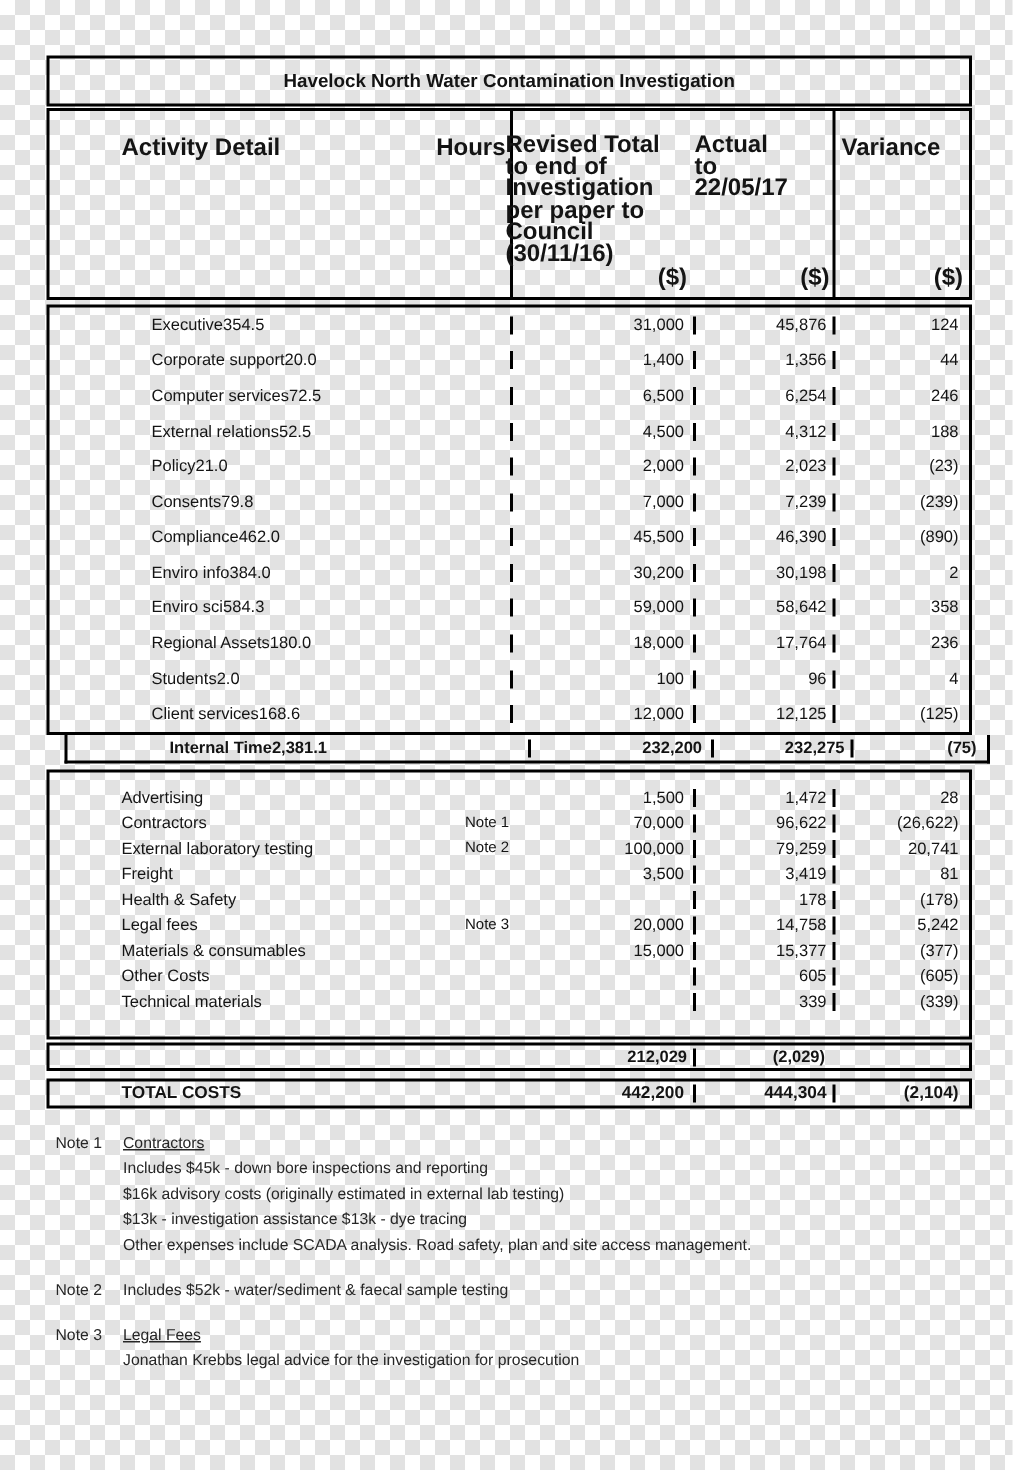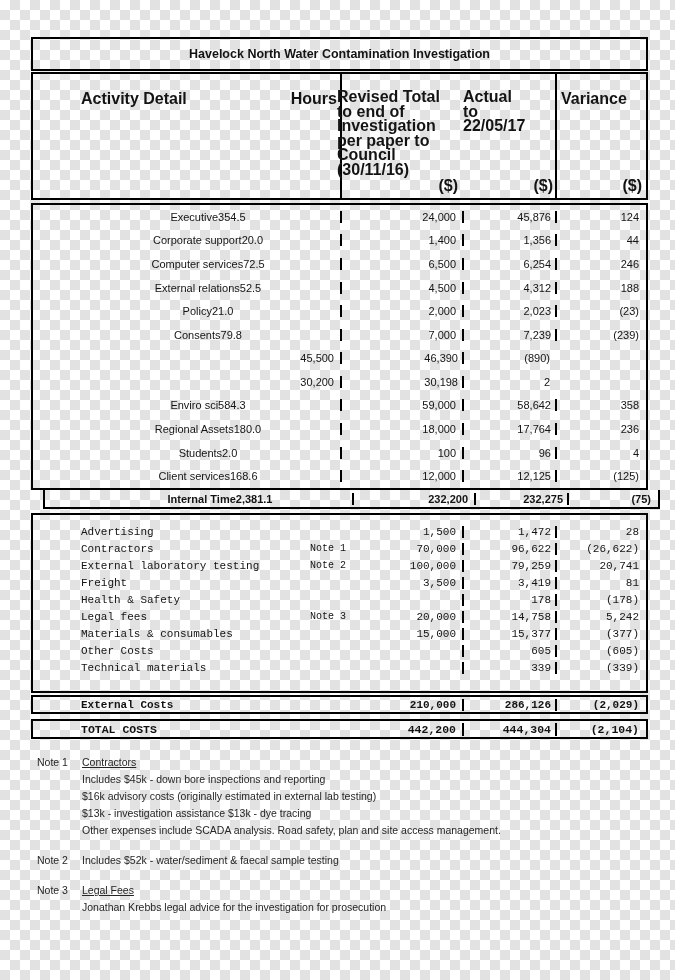--- a/index.html
+++ b/index.html
@@ -25,27 +25,27 @@
   .vl-a{left:307px;} .vl-c{left:522px;}
   .h-activity{position:absolute;left:48px;top:16px;}
   .h-hours{position:absolute;left:220px;width:84px;top:16px;text-align:right;}
   .h-revised{position:absolute;left:304px;top:16px;width:104px;line-height:14.5px;}
   .h-actual{position:absolute;left:430px;top:16px;width:64px;line-height:14.5px;}
   .h-variance{position:absolute;left:528px;top:16px;}
   .h-cur{position:absolute;bottom:3px;text-align:right;}
   .cur-b{right:188px;width:60px;} .cur-c{right:93px;width:60px;} .cur-d{right:4px;width:60px;}
 
   .grid4{display:grid;grid-template-columns:307px 122px 93px 89px;}
-  .grid3{display:grid;grid-template-columns:429px 93px 89px;font-family:Liberation Mono, monospace;}
+  .grid3{display:grid;grid-template-columns:429px 93px 89px;}
   .grid4>div:nth-child(n+2),.grid3>div:nth-child(n+2){border-left:2px solid #000;}
 
   .body-box{top:203px;height:287px;border:2px solid #000;font-size:11px;
     display:flex;flex-direction:column;justify-content:space-around;}
   .row{width:100%;}
-  .cA{display:flex;justify-content:center;padding-left:48px;padding-right:5px;}
+  .cA{display:flex;justify-content:flex-start;padding-left:68px;padding-right:5px;}
   .cB{text-align:right;padding-right:6px;}
   .cC{text-align:right;padding-right:4px;}
   .cD{text-align:right;padding-right:5px;}
 
   .it-row{top:490px;height:19px;border:2px solid #000;border-top:none;
     font-weight:bold;font-size:11px;align-items:center;margin-left:12px;}
 
   .ext-box{top:513px;height:180px;border:2px solid #000;font-size:11px;
     padding-top:9px;}
   .erow{height:16.9px;align-items:center;}
@@ -84,21 +84,21 @@
   <div class="h-cur cur-c">($)</div>
   <div class="h-cur cur-d">($)</div>
 </div>
 
 <div class="abs sheet body-box">
   <div class="row grid4">
     <div class="cA">
         <span>Executive</span>
         <span>354.5</span>
       </div>
-    <div class="cB">24,000</div>
+    <div class="cB">31,000</div>
     <div class="cC">45,876</div>
     <div class="cD">124</div>
   </div>
   <div class="row grid4">
     <div class="cA">
         <span>Corporate support</span>
         <span>20.0</span>
       </div>
     <div class="cB">1,400</div>
     <div class="cC">1,356</div>
@@ -134,25 +134,33 @@
   <div class="row grid4">
     <div class="cA">
         <span>Consents</span>
         <span>79.8</span>
       </div>
     <div class="cB">7,000</div>
     <div class="cC">7,239</div>
     <div class="cD">(239)</div>
   </div>
   <div class="row grid4">
+    <div class="cA">
+        <span>Compliance</span>
+        <span>462.0</span>
+      </div>
     <div class="cB">45,500</div>
     <div class="cC">46,390</div>
     <div class="cD">(890)</div>
   </div>
   <div class="row grid4">
+    <div class="cA">
+        <span>Enviro info</span>
+        <span>384.0</span>
+      </div>
     <div class="cB">30,200</div>
     <div class="cC">30,198</div>
     <div class="cD">2</div>
   </div>
   <div class="row grid4">
     <div class="cA">
         <span>Enviro sci</span>
         <span>584.3</span>
       </div>
     <div class="cB">59,000</div>
@@ -276,26 +284,21 @@
         <span class="e-label">Technical materials</span>
         <span class="e-note"></span>
         <span class="e-rev"></span>
       </div>
     <div class="cC">339</div>
     <div class="cD">(339)</div>
   </div>
 </div>
 
 <div class="abs sheet extc-row grid3">
-  <div class="eA">
-      <span class="e-label">External Costs</span>
-      <span class="e-note"></span>
-      <span class="e-rev">210,000</span>
-    </div>
-  <div class="cC">286,126</div>
+  <div class="cC">212,029</div>
   <div class="cD">(2,029)</div>
 </div>
 
 <div class="abs sheet total-row grid3">
   <div class="eA">
       <span class="e-label">TOTAL COSTS</span>
       <span class="e-note"></span>
       <span class="e-rev">442,200</span>
     </div>
   <div class="cC">444,304</div>

